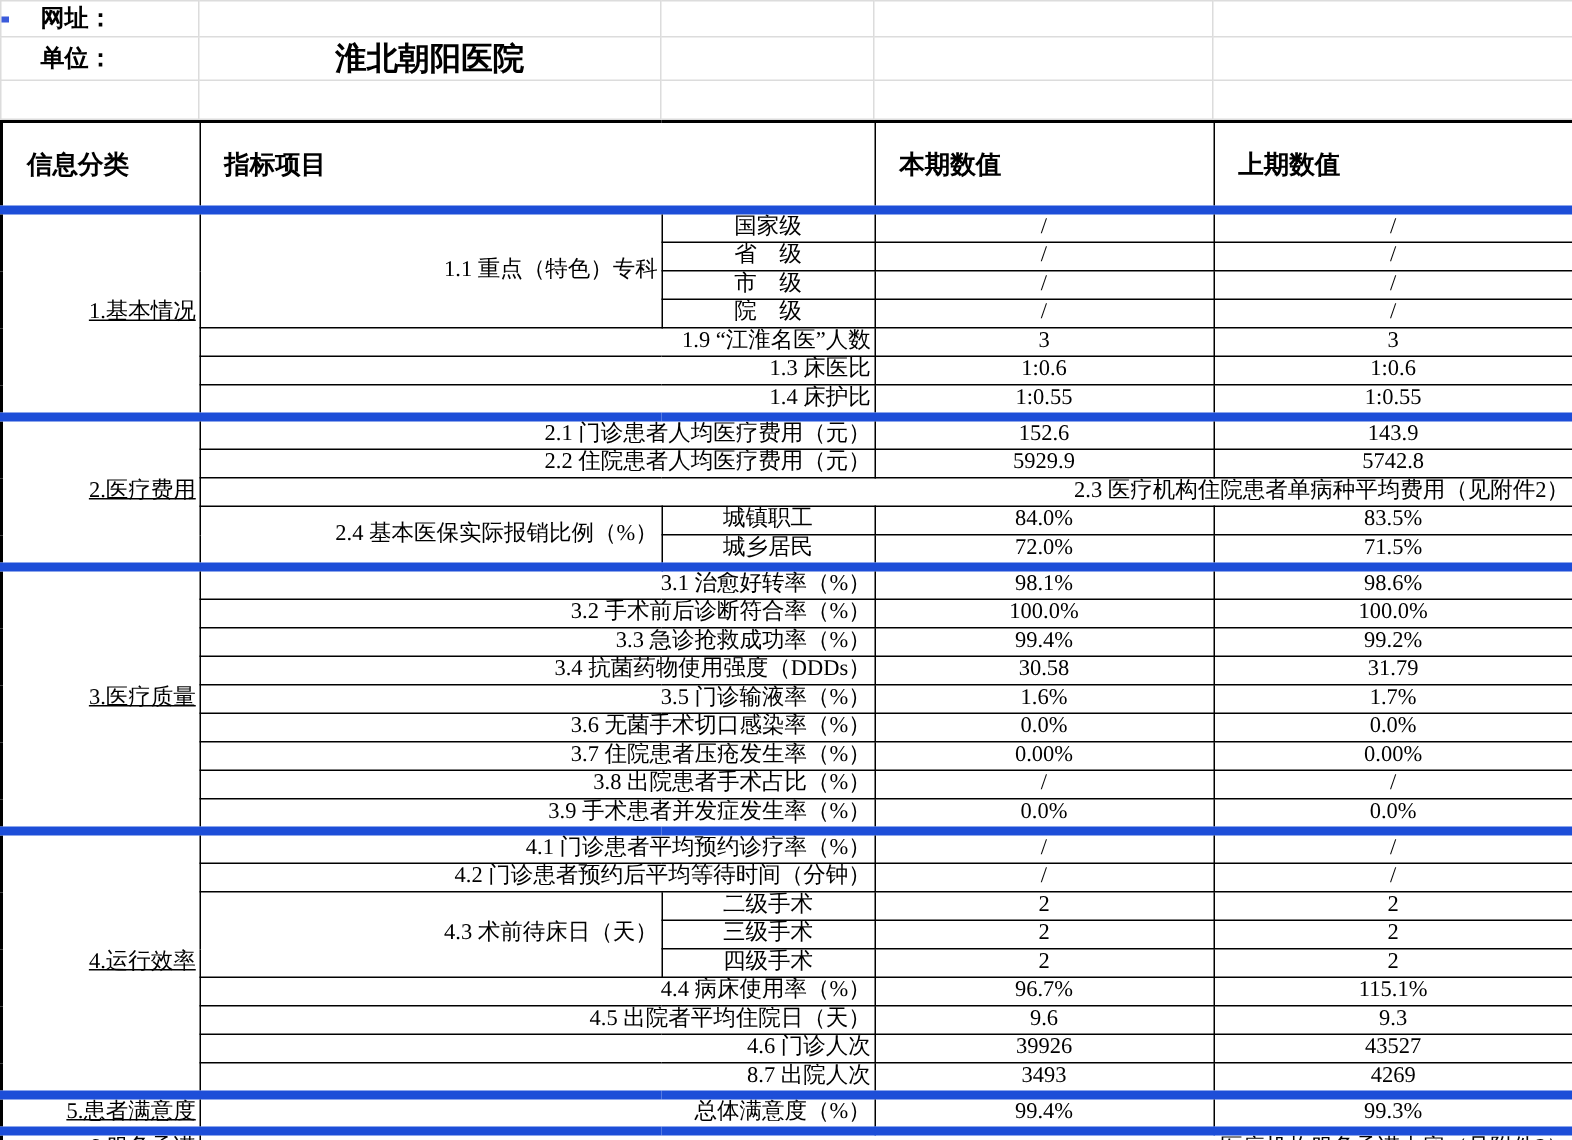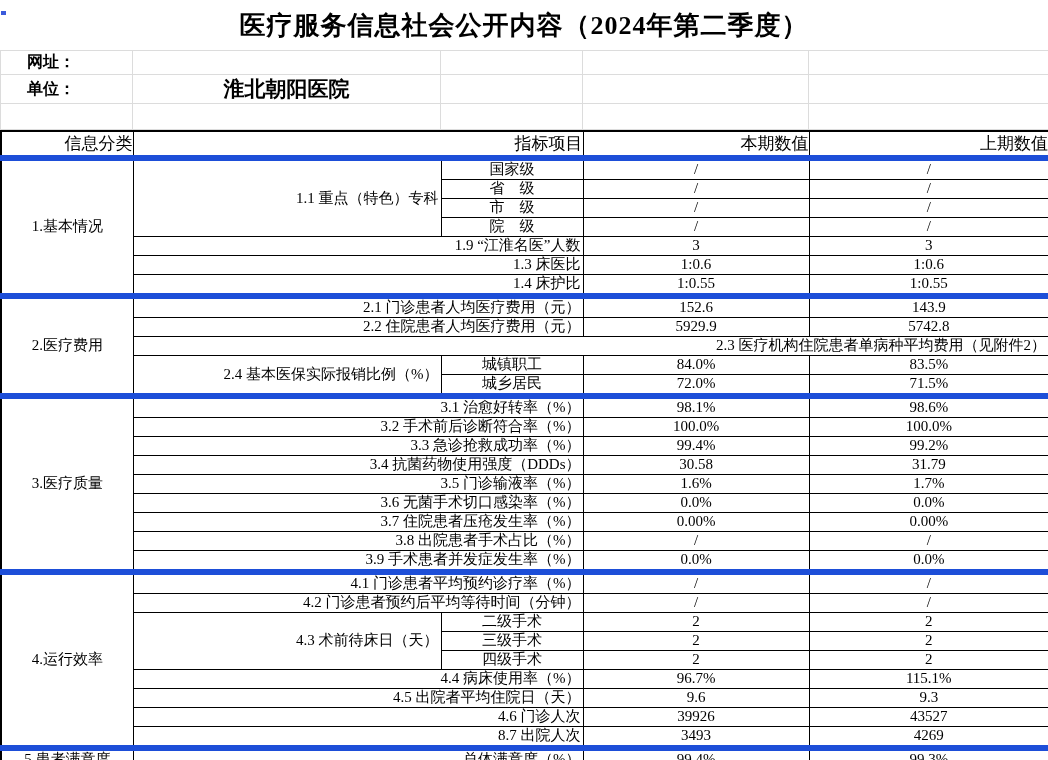--- a/index.html
+++ b/index.html
@@ -46,48 +46,47 @@
   .meta .value { font-size: 21px; font-weight: bold; text-align: center; }
 
   
   .main { border: 2px solid #000000; }
   .main th {
     border: 1px solid #000000;
     border-top: 2px solid #000000;
     border-bottom: 2px solid #000000;
     height: 22px;
     font-size: 17px;
-    font-weight: normal;
-    padding: 0;
-    text-align: right;
+    font-weight: bold;
+    padding: 16px;
+    text-align: left;
     vertical-align: middle;
   }
   .main td {
     border: 1px solid #000000;
     height: 18px;
     font-size: 15px;
     line-height: 1.05;
     padding: 0 2px;
     overflow: hidden;
     white-space: nowrap;
     vertical-align: middle;
   }
-  .main td.cat { text-align: center; }
+  .main td.cat { text-align: right; text-decoration: underline; }
   .main td.ind { text-align: right; padding-left: 3px; }
   .main td.sub { text-align: center; }
   .main td.val { text-align: center; }
   .main tr.sec > td { border-top: 6px solid #1d4ed8; }
 </style>
 </head>
 <body>
 
 <div class="page">
   <div class="blue-mark"></div>
 
-  <div class="title">医疗服务信息社会公开内容（2024年第二季度）</div>
 
   <table class="meta">
     <colgroup>
       <col style="width:132px">
         <col style="width:308px">
         <col style="width:142px">
         <col style="width:226px">
         <col style="width:240px">
     </colgroup>
     <tbody>

